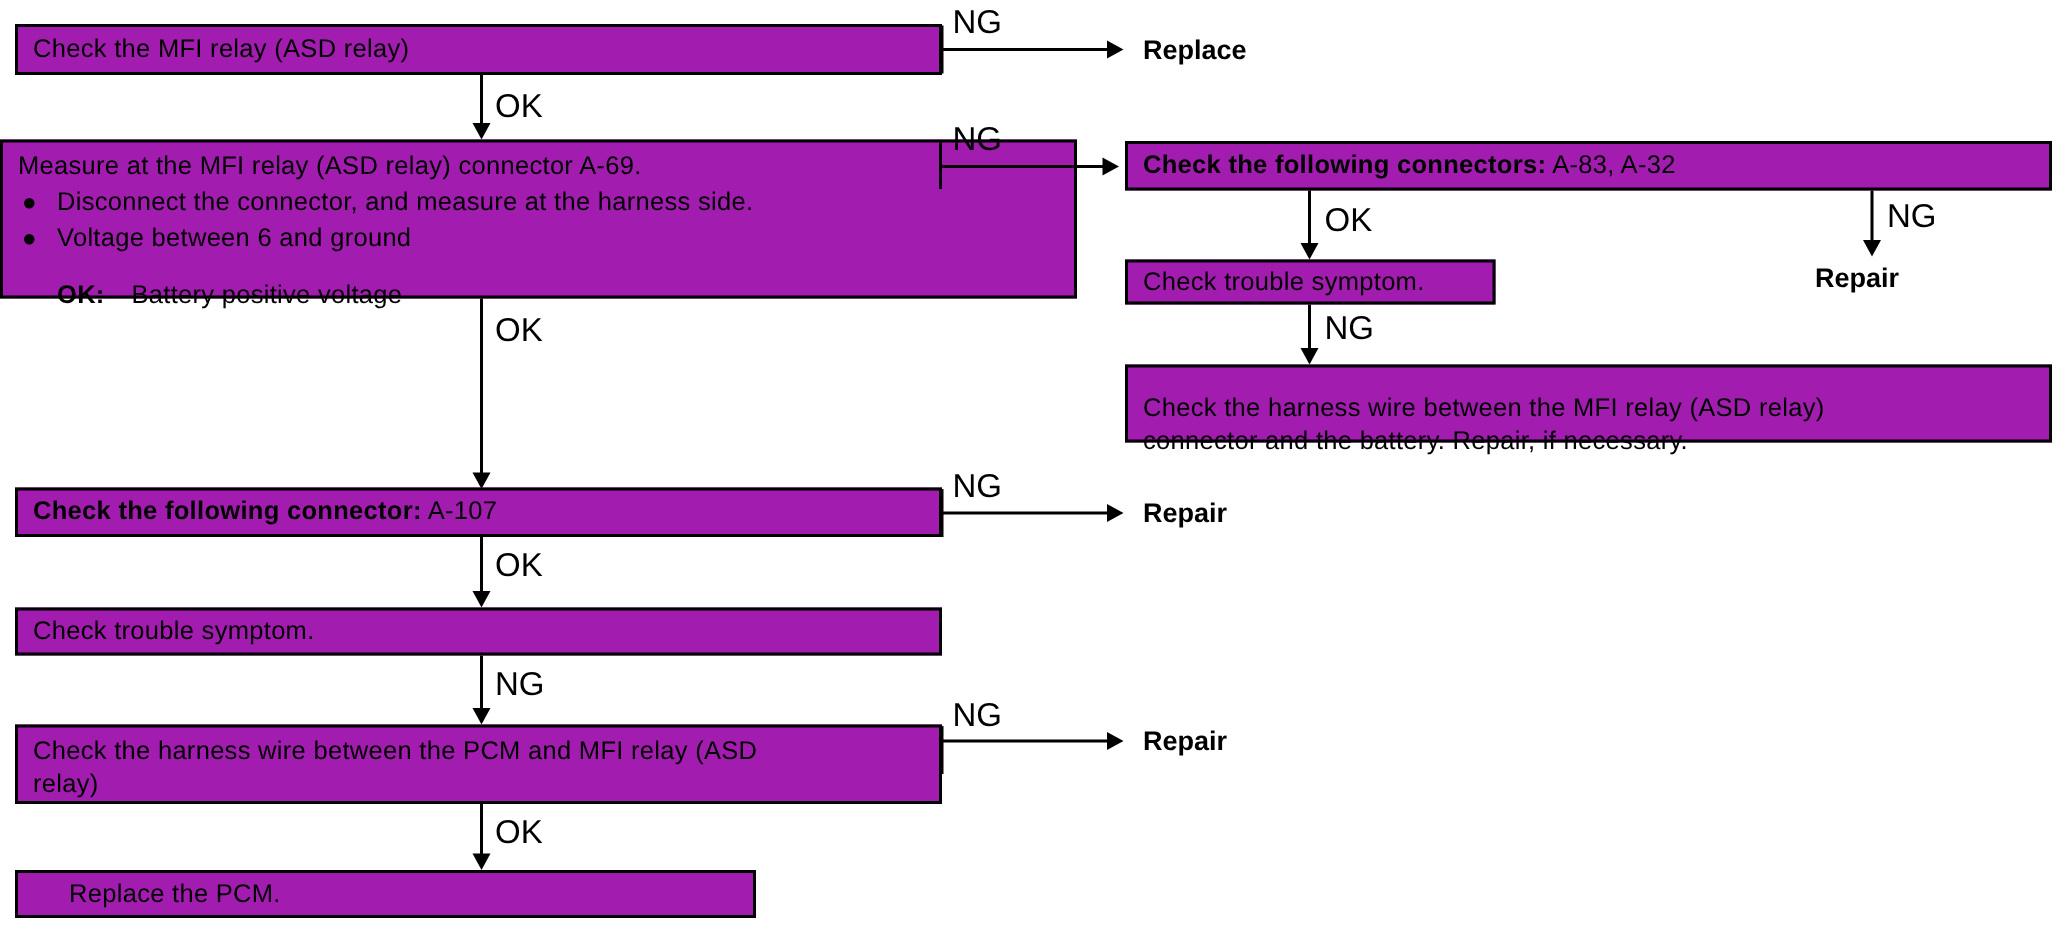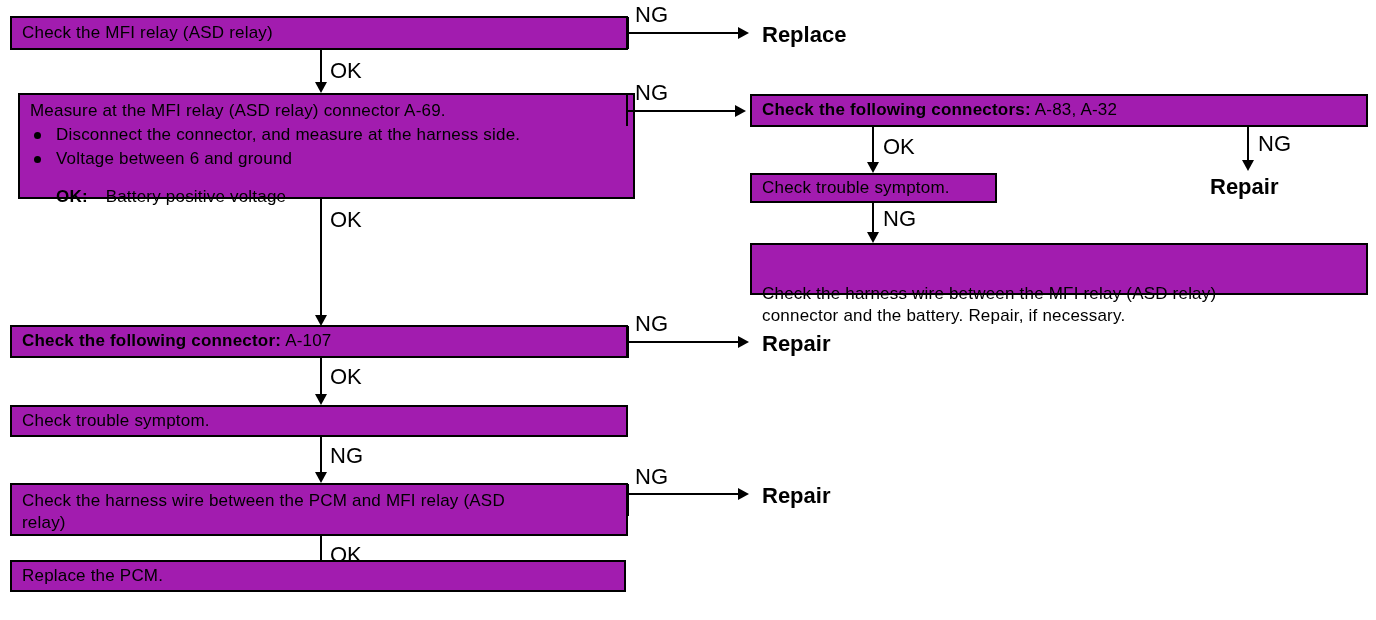--- a/index.html
+++ b/index.html
@@ -83,21 +83,21 @@
     border-left: 11px solid #000;
   }
   .edge-label {
     position: absolute;
     font-size: 22px;
     line-height: 1;
     white-space: nowrap;
   }
   .term {
     position: absolute;
-    font-size: 22px;
+    font-size: 18px;
     font-weight: bold;
     line-height: 1;
     white-space: nowrap;
   }
 </style>
 </head>
 <body>
 
 <div id="canvas">
 
@@ -108,21 +108,21 @@
   <div class="vline" style="left:627px; top:17px; height:32px;"></div>
   <div class="hline" style="left:627px; top:32px; width:113px;"></div>
   <div class="arrow-right" style="left:738px; top:27px;"></div>
   <div class="edge-label" style="left:635px; top:4px;">NG</div>
   <div class="term" style="left:762px; top:24px;">Replace</div>
 
   <div class="vline" style="left:320px; top:50px; height:37px;"></div>
   <div class="arrow-down" style="left:315px; top:82px;"></div>
   <div class="edge-label" style="left:330px; top:60px;">OK</div>
 
-  <div class="box" style="left:18px; top:93px; width:617px; height:106px; align-items:flex-start;">
+  <div class="box" style="left:0; top:93px; width:718px; height:106px; align-items:flex-start;">
     <div class="box-inner tight" style="padding-top:5px;">
       <div>Measure at the MFI relay (ASD relay) connector A-69.</div>
       <ul class="bullets">
         <li>
           <span class="dot"></span>
           <span>Disconnect the connector, and measure at the harness side.</span>
         </li>
         <li>
           <span class="dot"></span>
           <span>Voltage between 6 and ground</span>
@@ -159,21 +159,21 @@
 
   <div class="box" style="left:750px; top:173px; width:247px; height:30px;">
     <div class="box-inner">Check trouble symptom.</div>
   </div>
 
   <div class="vline" style="left:872px; top:203px; height:34px;"></div>
   <div class="arrow-down" style="left:867px; top:232px;"></div>
   <div class="edge-label" style="left:883px; top:208px;">NG</div>
 
   <div class="box" style="left:750px; top:243px; width:618px; height:52px; align-items:flex-start;">
-    <div class="box-inner tight" style="padding-top:0;margin-top:38px;">
+    <div class="box-inner tight" style="padding-top:16px;">
       <div>Check the harness wire between the MFI relay (ASD relay)</div>
       <div>connector and the battery. Repair, if necessary.</div>
     </div>
   </div>
 
   <div class="vline" style="left:320px; top:199px; height:123px;"></div>
   <div class="arrow-down" style="left:315px; top:315px;"></div>
   <div class="edge-label" style="left:330px; top:209px;">OK</div>
 
   <div class="box" style="left:10px; top:325px; width:618px; height:33px;">
@@ -211,17 +211,17 @@
   <div class="vline" style="left:627px; top:484px; height:32px;"></div>
   <div class="hline" style="left:627px; top:493px; width:113px;"></div>
   <div class="arrow-right" style="left:738px; top:488px;"></div>
   <div class="edge-label" style="left:635px; top:466px;">NG</div>
   <div class="term" style="left:762px; top:485px;">Repair</div>
 
   <div class="vline" style="left:320px; top:536px; height:38px;"></div>
   <div class="arrow-down" style="left:315px; top:569px;"></div>
   <div class="edge-label" style="left:330px; top:544px;">OK</div>
 
-  <div class="box" style="left:10px; top:560px; width:616px; height:32px;">
+  <div class="box" style="left:10px; top:580px; width:494px; height:32px;padding-left:24px;">
     <div class="box-inner">Replace the PCM.</div>
   </div>
 
 </div>
 
 </body></html>

